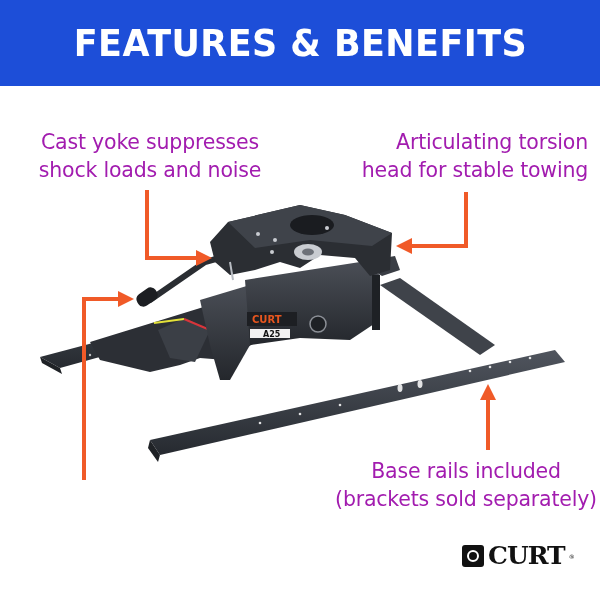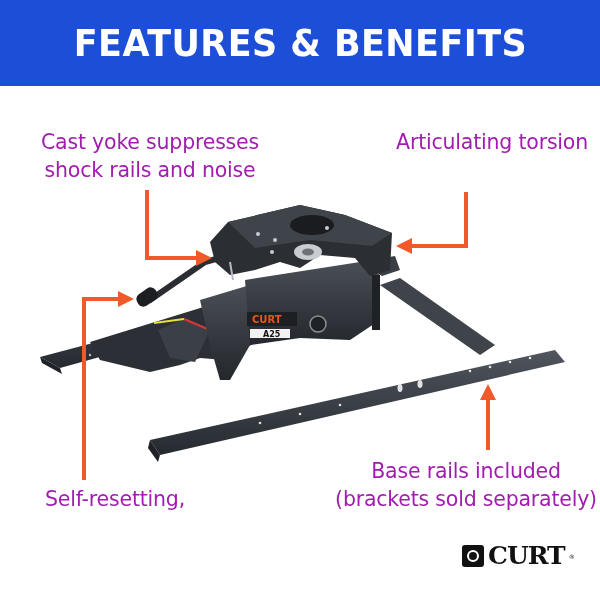--- a/index.html
+++ b/index.html
@@ -116,27 +116,27 @@
   <g fill="#f05a28">
     <polygon points="196,250 212,258 196,266"></polygon>
     <polygon points="412,238 396,246 412,254"></polygon>
     <polygon points="118,291 134,299 118,307"></polygon>
     <polygon points="480,400 488,384 496,400"></polygon>
   </g>
 </svg>
 
 <div class="callout" id="c1">
   <span>Cast yoke suppresses</span>
-  <span>shock rails and noise</span>
+  <span>shock loads and noise</span>
 </div>
 <div class="callout" id="c2">
   <span>Articulating torsion</span>
+  <span>head for stable towing</span>
 </div>
 <div class="callout" id="c3">
-  <span>Self-resetting,</span>
 </div>
 <div class="callout" id="c4">
   <span>Base rails included</span>
   <span>(brackets sold separately)</span>
 </div>
 
 <div class="logo">
   <div class="mark"></div>
   <span class="word">CURT</span>
   <span class="reg">®</span>

